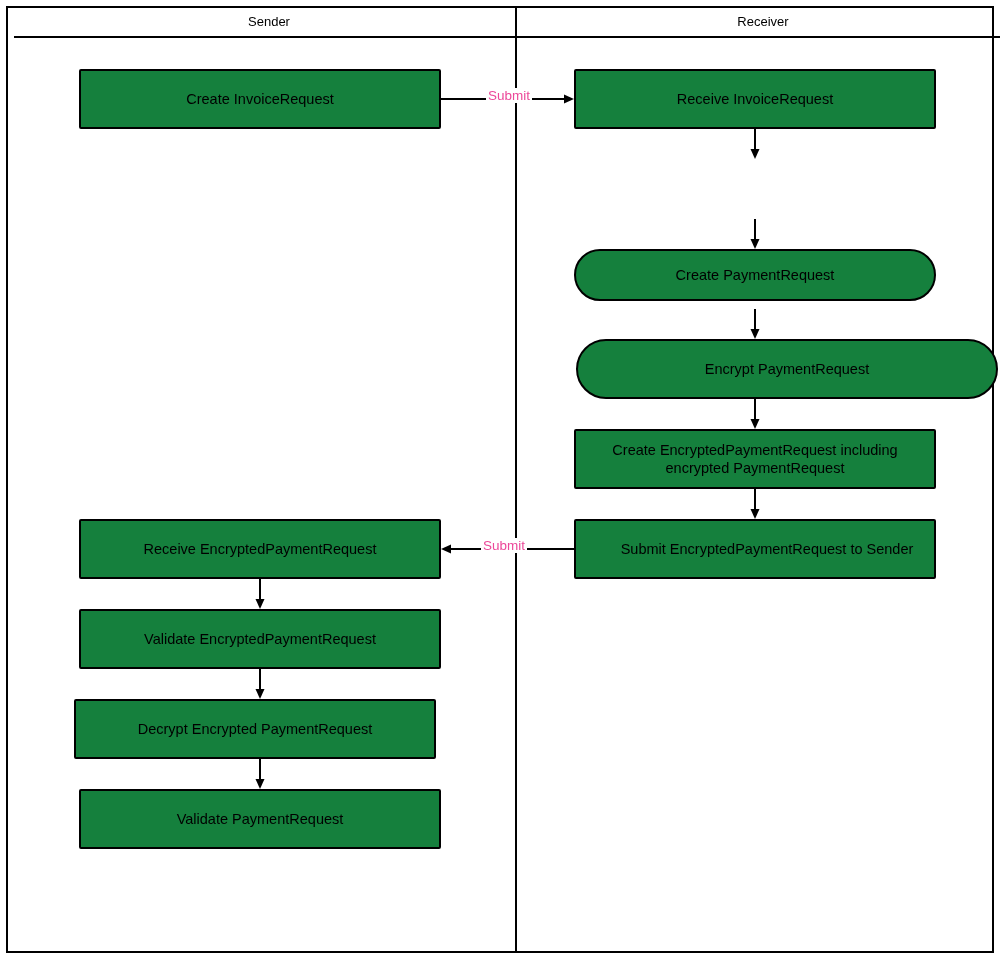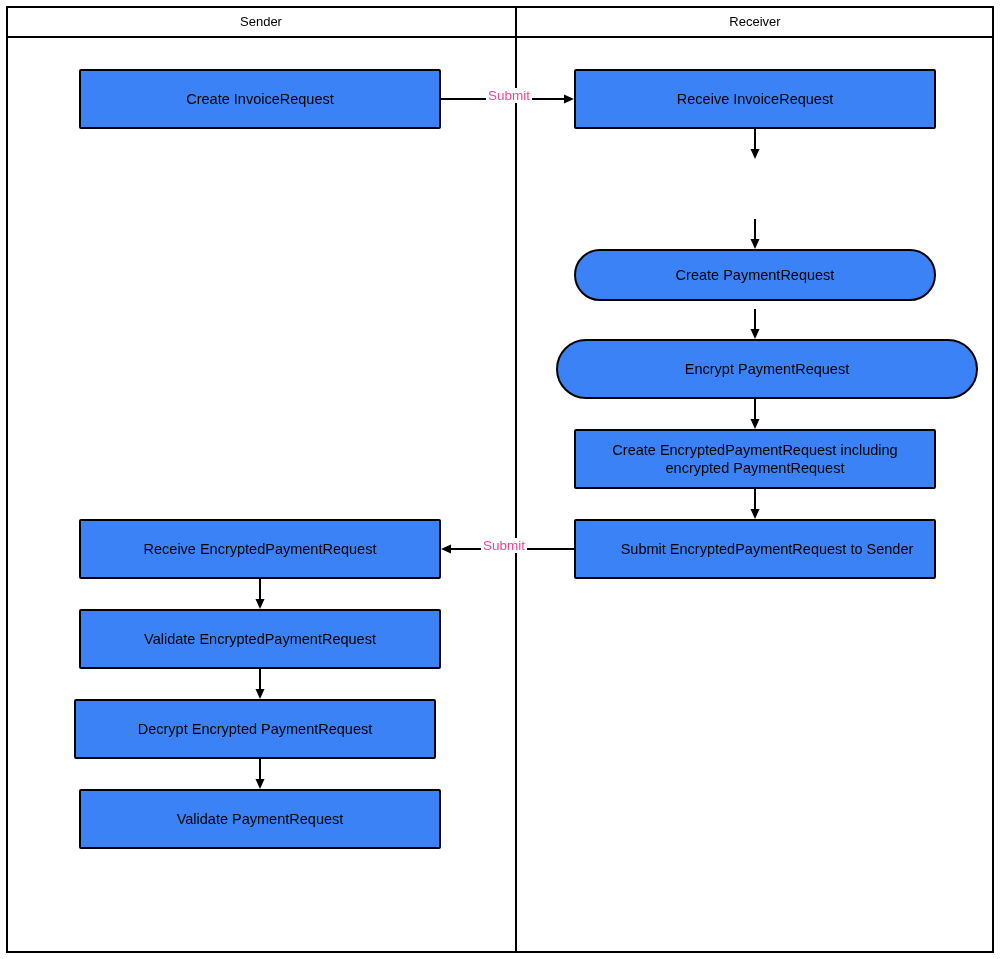--- a/index.html
+++ b/index.html
@@ -28,36 +28,37 @@
     position: absolute;
     top: 6px;
     height: 32px;
     box-sizing: border-box;
     border-bottom: 2px solid #000000;
     display: flex;
     align-items: center;
     justify-content: center;
     font-size: 13px;
     color: #000000;
+    margin-left: 8px;
   }
   .lane-header.left  { left: 6px;   width: 510px; }
   .lane-header.right { left: 516px; width: 478px; }
   .lane-divider {
     position: absolute;
     left: 515px;
     top: 6px;
     width: 2px;
     height: 947px;
     background: #000000;
   }
   .node {
     position: absolute;
     box-sizing: border-box;
     border: 2px solid #000000;
-    background: #3b82f6;
+    background: #15803d;
     border-radius: 2px;
     display: flex;
     align-items: center;
     justify-content: center;
     text-align: center;
     font-size: 14.5px;
     line-height: 1.25;
     color: #000000;
     padding: 2px 8px;
   }
@@ -96,21 +97,21 @@
 
   <div class="node" style="left:74px; top:699px; width:362px; height:60px;">Decrypt Encrypted PaymentRequest</div>
 
   <div class="node" style="left:79px; top:789px; width:362px; height:60px;">Validate PaymentRequest</div>
 
   <div class="node" style="left:574px; top:69px; width:362px; height:60px;">Receive InvoiceRequest</div>
 
 
   <div class="node" style="left:574px; top:249px; width:362px; height:52px;border-radius:29px;">Create PaymentRequest</div>
 
-  <div class="node" style="left:556px; top:339px; width:422px; height:60px;border-radius:30px;">Encrypt PaymentRequest</div>
+  <div class="node" style="left:576px; top:339px; width:422px; height:60px;border-radius:30px;">Encrypt PaymentRequest</div>
 
   <div class="node" style="left:574px; top:429px; width:362px; height:60px;">Create EncryptedPaymentRequest including encrypted PaymentRequest</div>
 
   <div class="node" style="left:574px; top:519px; width:362px; height:60px;padding-left:32px;">Submit EncryptedPaymentRequest to Sender</div>
 
   <div class="arrow" style="left:441px; top:89px;">
     <svg width="133" height="20" viewBox="0 0 133 20">
       <line x1="0" y1="10" x2="126" y2="10" stroke="#000" stroke-width="2"></line>
       <polygon points="133,10 123,5.5 123,14.5" fill="#000"></polygon>
     </svg>

